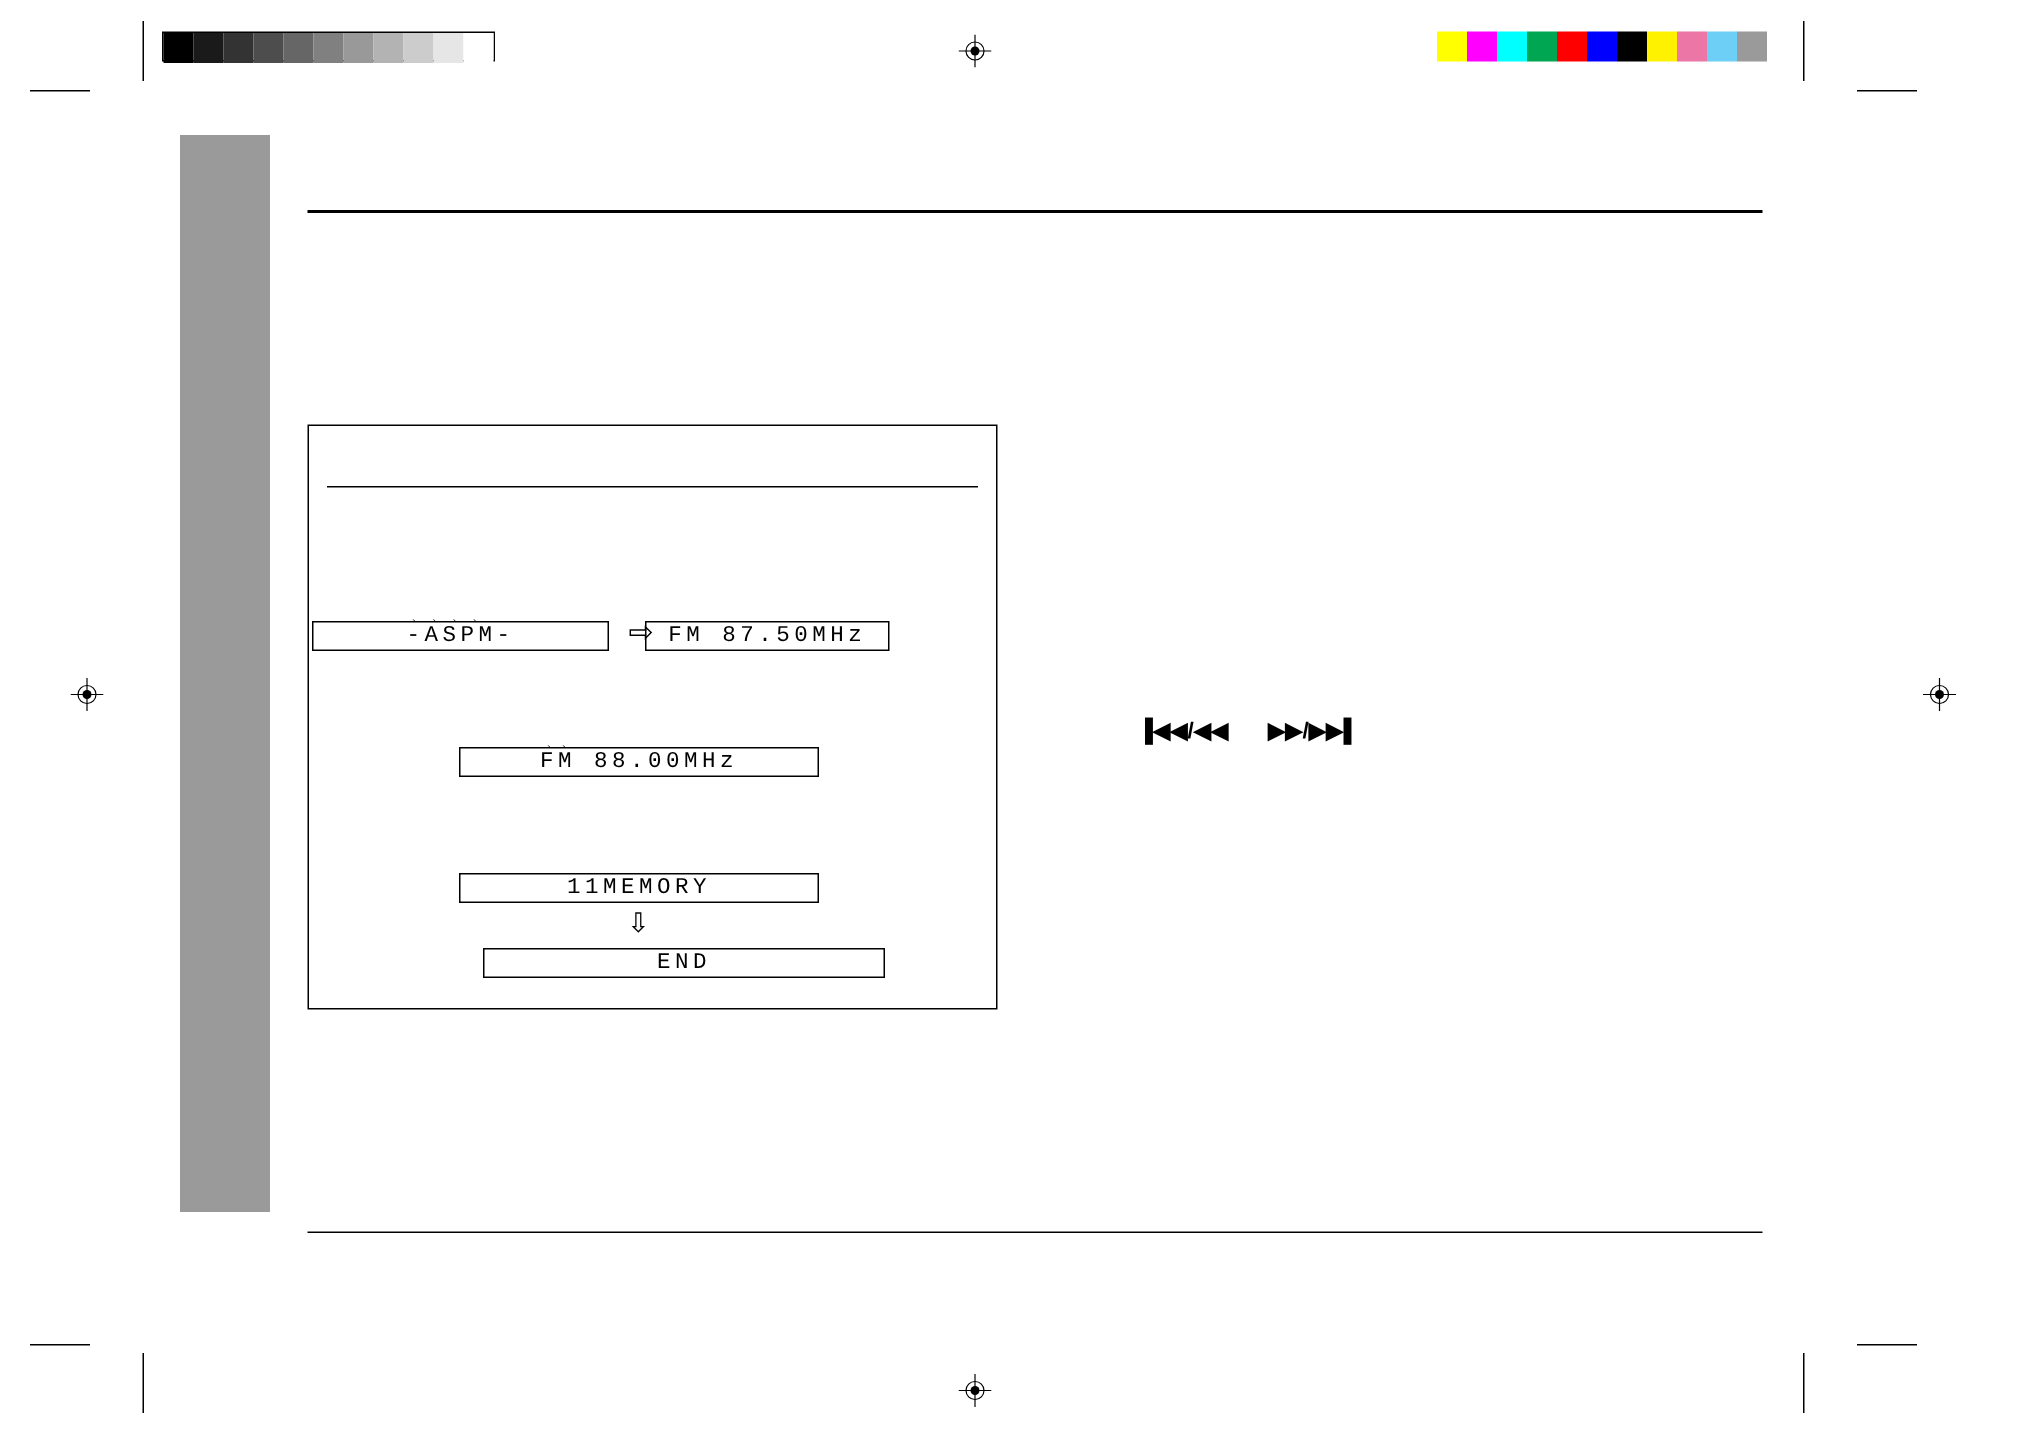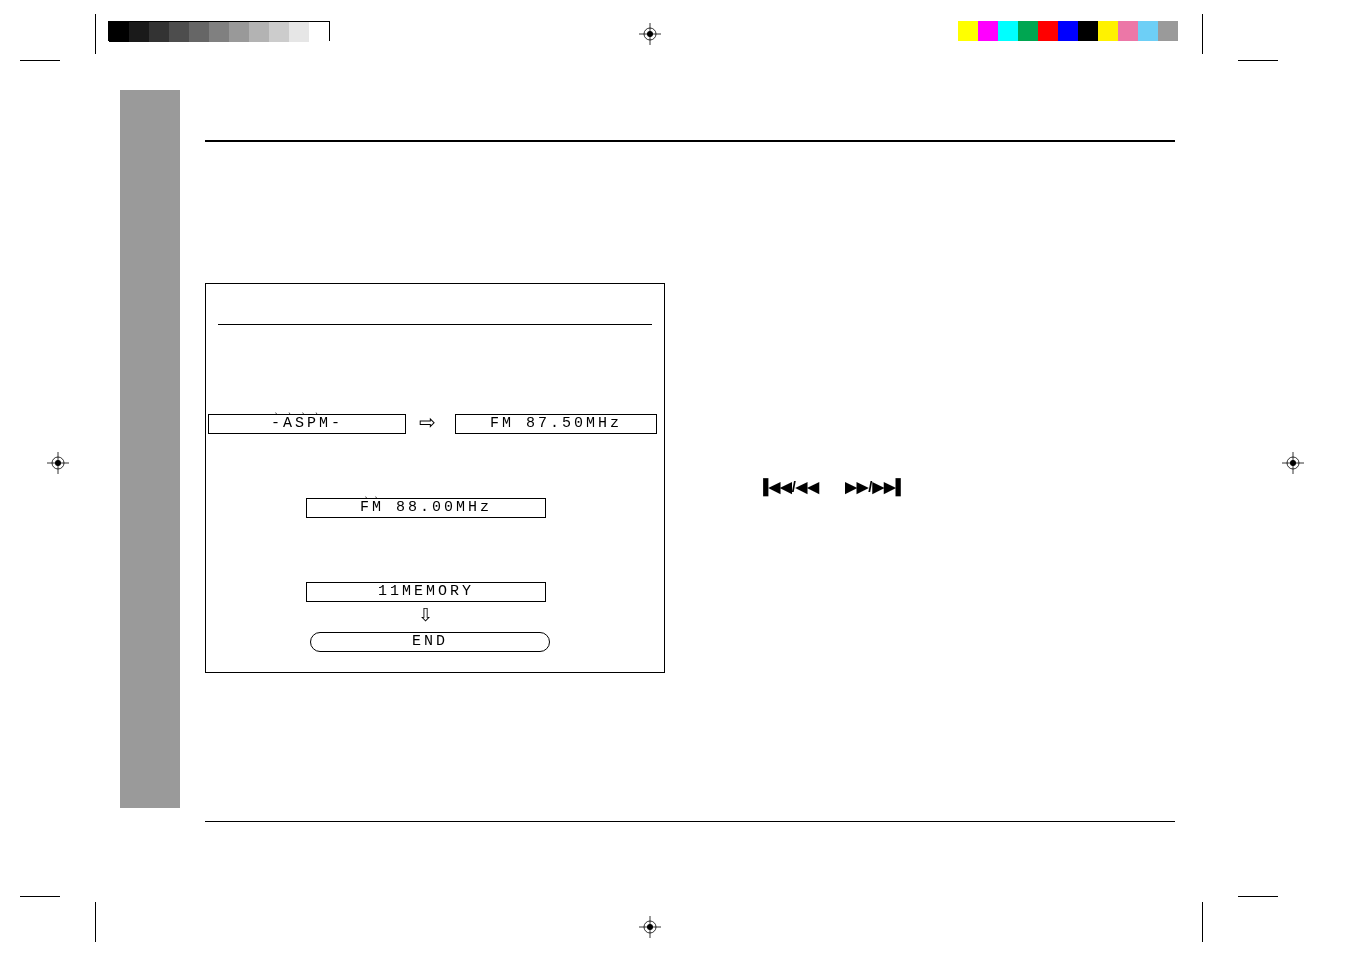--- a/index.html
+++ b/index.html
@@ -71,24 +71,24 @@
     font-family: "Courier New", monospace;
     font-size: 15px;
     letter-spacing: 3px;
     text-align: center;
     padding: 0 4px;
     line-height: 18px;
     height: 20px;
     white-space: nowrap;
   }
   .lcd-aspm { left: 2px; top: 130px; width: 198px; }
-  .lcd-fm1  { left: 249px; top: 130px; width: 202px; }
+  .lcd-fm1  { left: 224px; top: 130px; width: 163px; }
   .lcd-fm2  { left: 100px; top: 214px; width: 240px; }
   .lcd-mem  { left: 100px; top: 298px; width: 240px; }
-  .lcd-end  { left: 104px; top: 348px; width: 240px; border-radius: 10px; }
+  .lcd-end  { left: 116px; top: 348px; width: 268px; }
 
   .arrow-right {
     position: absolute;
     left: 213px;
     top: 128px;
     font-size: 20px;
     line-height: 20px;
   }
   .arrow-down {
     position: absolute;

